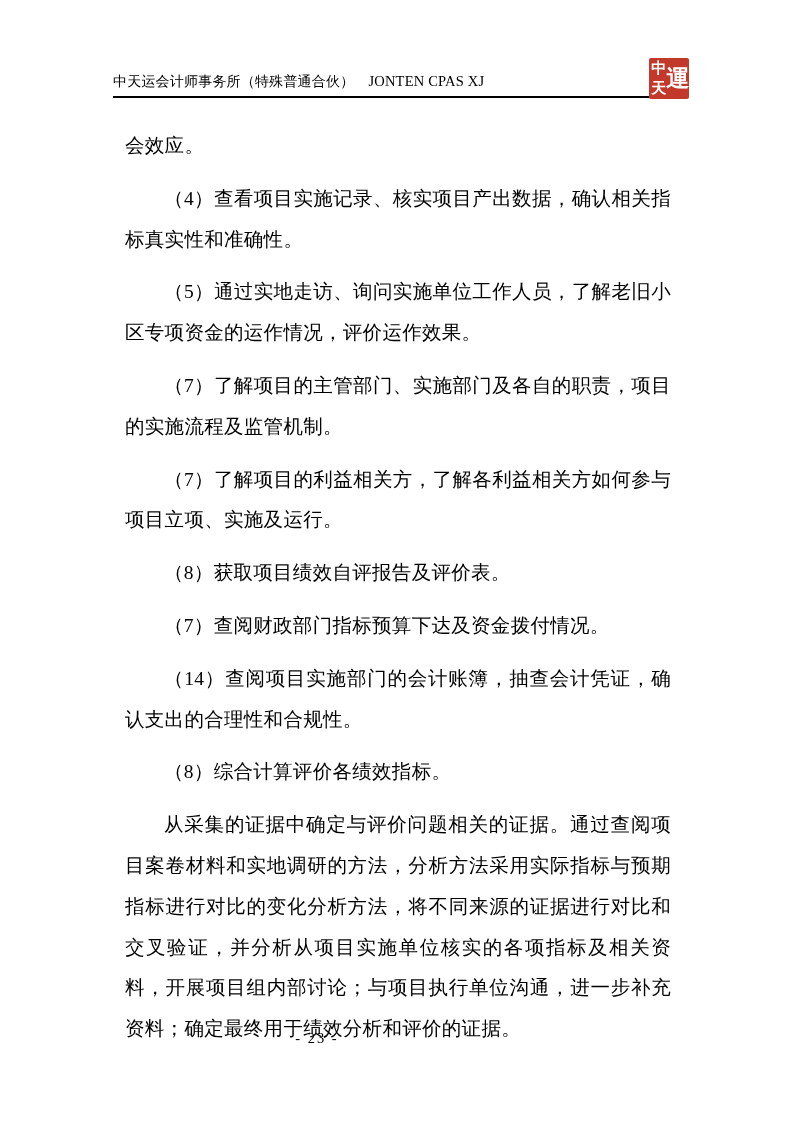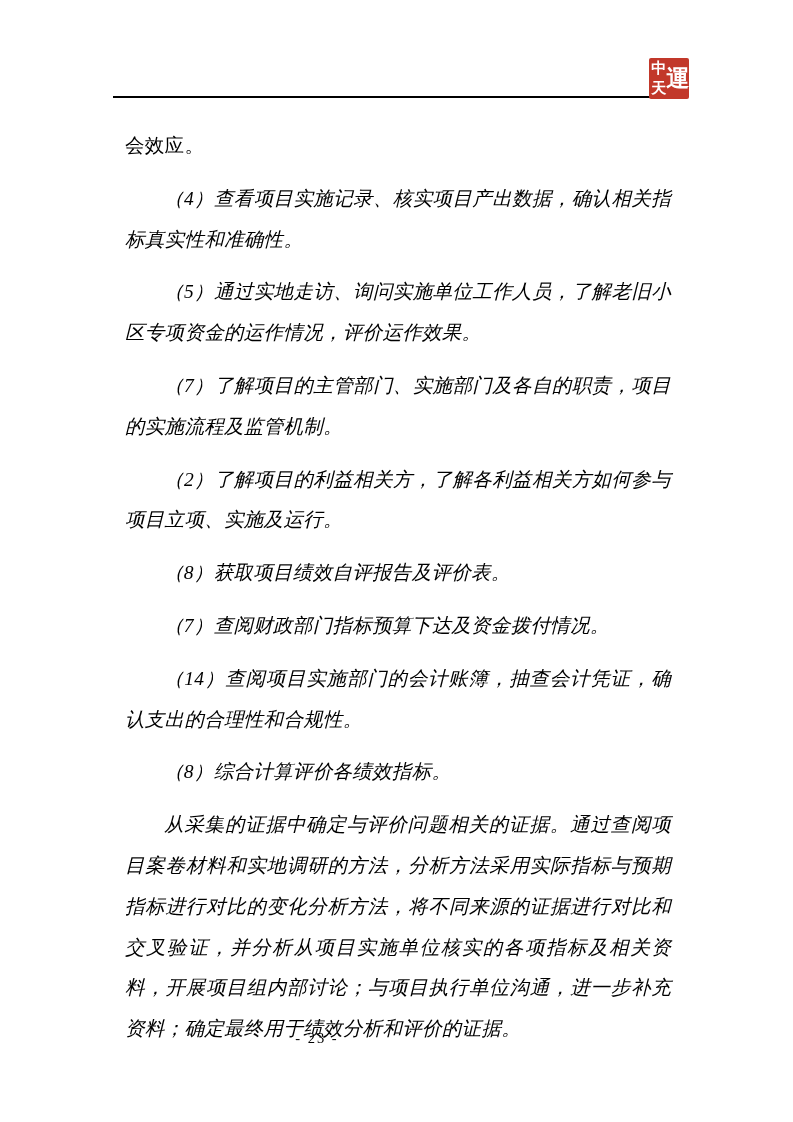--- a/index.html
+++ b/index.html
@@ -87,56 +87,58 @@
   .content p {
     margin: 12px;
     font-size: 19.5px;
     line-height: 40.8px;
     text-align: justify;
     word-break: break-all;
     letter-spacing: 0.3px;
   }
   .content p.indent {
     text-indent: 2em;
-    font-style: italic;
   }
 
   
   .footer {
     position: absolute;
     left: 0;
     top: 1030px;
     width: 634px;
     text-align: center;
     font-size: 14.5px;
     letter-spacing: 2px;
   }
 </style>
 </head>
 <body>
 
 <div class="page">
 
+  <div class="header-text">
+    <span>中天运会计师事务所（特殊普通合伙）</span><span class="firm-en">JONTEN CPAS XJ</span>
+  </div>
 
   <div class="seal">
     <div class="seal-left">
       <span>中</span>
       <span>天</span>
     </div>
     <div class="seal-right">運</div>
   </div>
 
   <div class="header-rule"></div>
 
   <div class="content">
     <p>会效应。</p>
     <p class="indent">（4）查看项目实施记录、核实项目产出数据，确认相关指标真实性和准确性。</p>
     <p class="indent">（5）通过实地走访、询问实施单位工作人员，了解老旧小区专项资金的运作情况，评价运作效果。</p>
     <p class="indent">（7）了解项目的主管部门、实施部门及各自的职责，项目的实施流程及监管机制。</p>
-    <p class="indent">（2）了解项目的利益相关方，了解各利益相关方如何参与项目立项、实施及运行。</p>
+    <p class="indent">（7）了解项目的利益相关方，了解各利益相关方如何参与项目立项、实施及运行。</p>
     <p class="indent">（8）获取项目绩效自评报告及评价表。</p>
     <p class="indent">（7）查阅财政部门指标预算下达及资金拨付情况。</p>
     <p class="indent">（14）查阅项目实施部门的会计账簿，抽查会计凭证，确认支出的合理性和合规性。</p>
     <p class="indent">（8）综合计算评价各绩效指标。</p>
     <p class="indent">从采集的证据中确定与评价问题相关的证据。通过查阅项目案卷材料和实地调研的方法，分析方法采用实际指标与预期指标进行对比的变化分析方法，将不同来源的证据进行对比和交叉验证，并分析从项目实施单位核实的各项指标及相关资料，开展项目组内部讨论；与项目执行单位沟通，进一步补充资料；确定最终用于绩效分析和评价的证据。</p>
   </div>
 
   <div class="footer">
     <span>- 23 -</span>
   </div>

